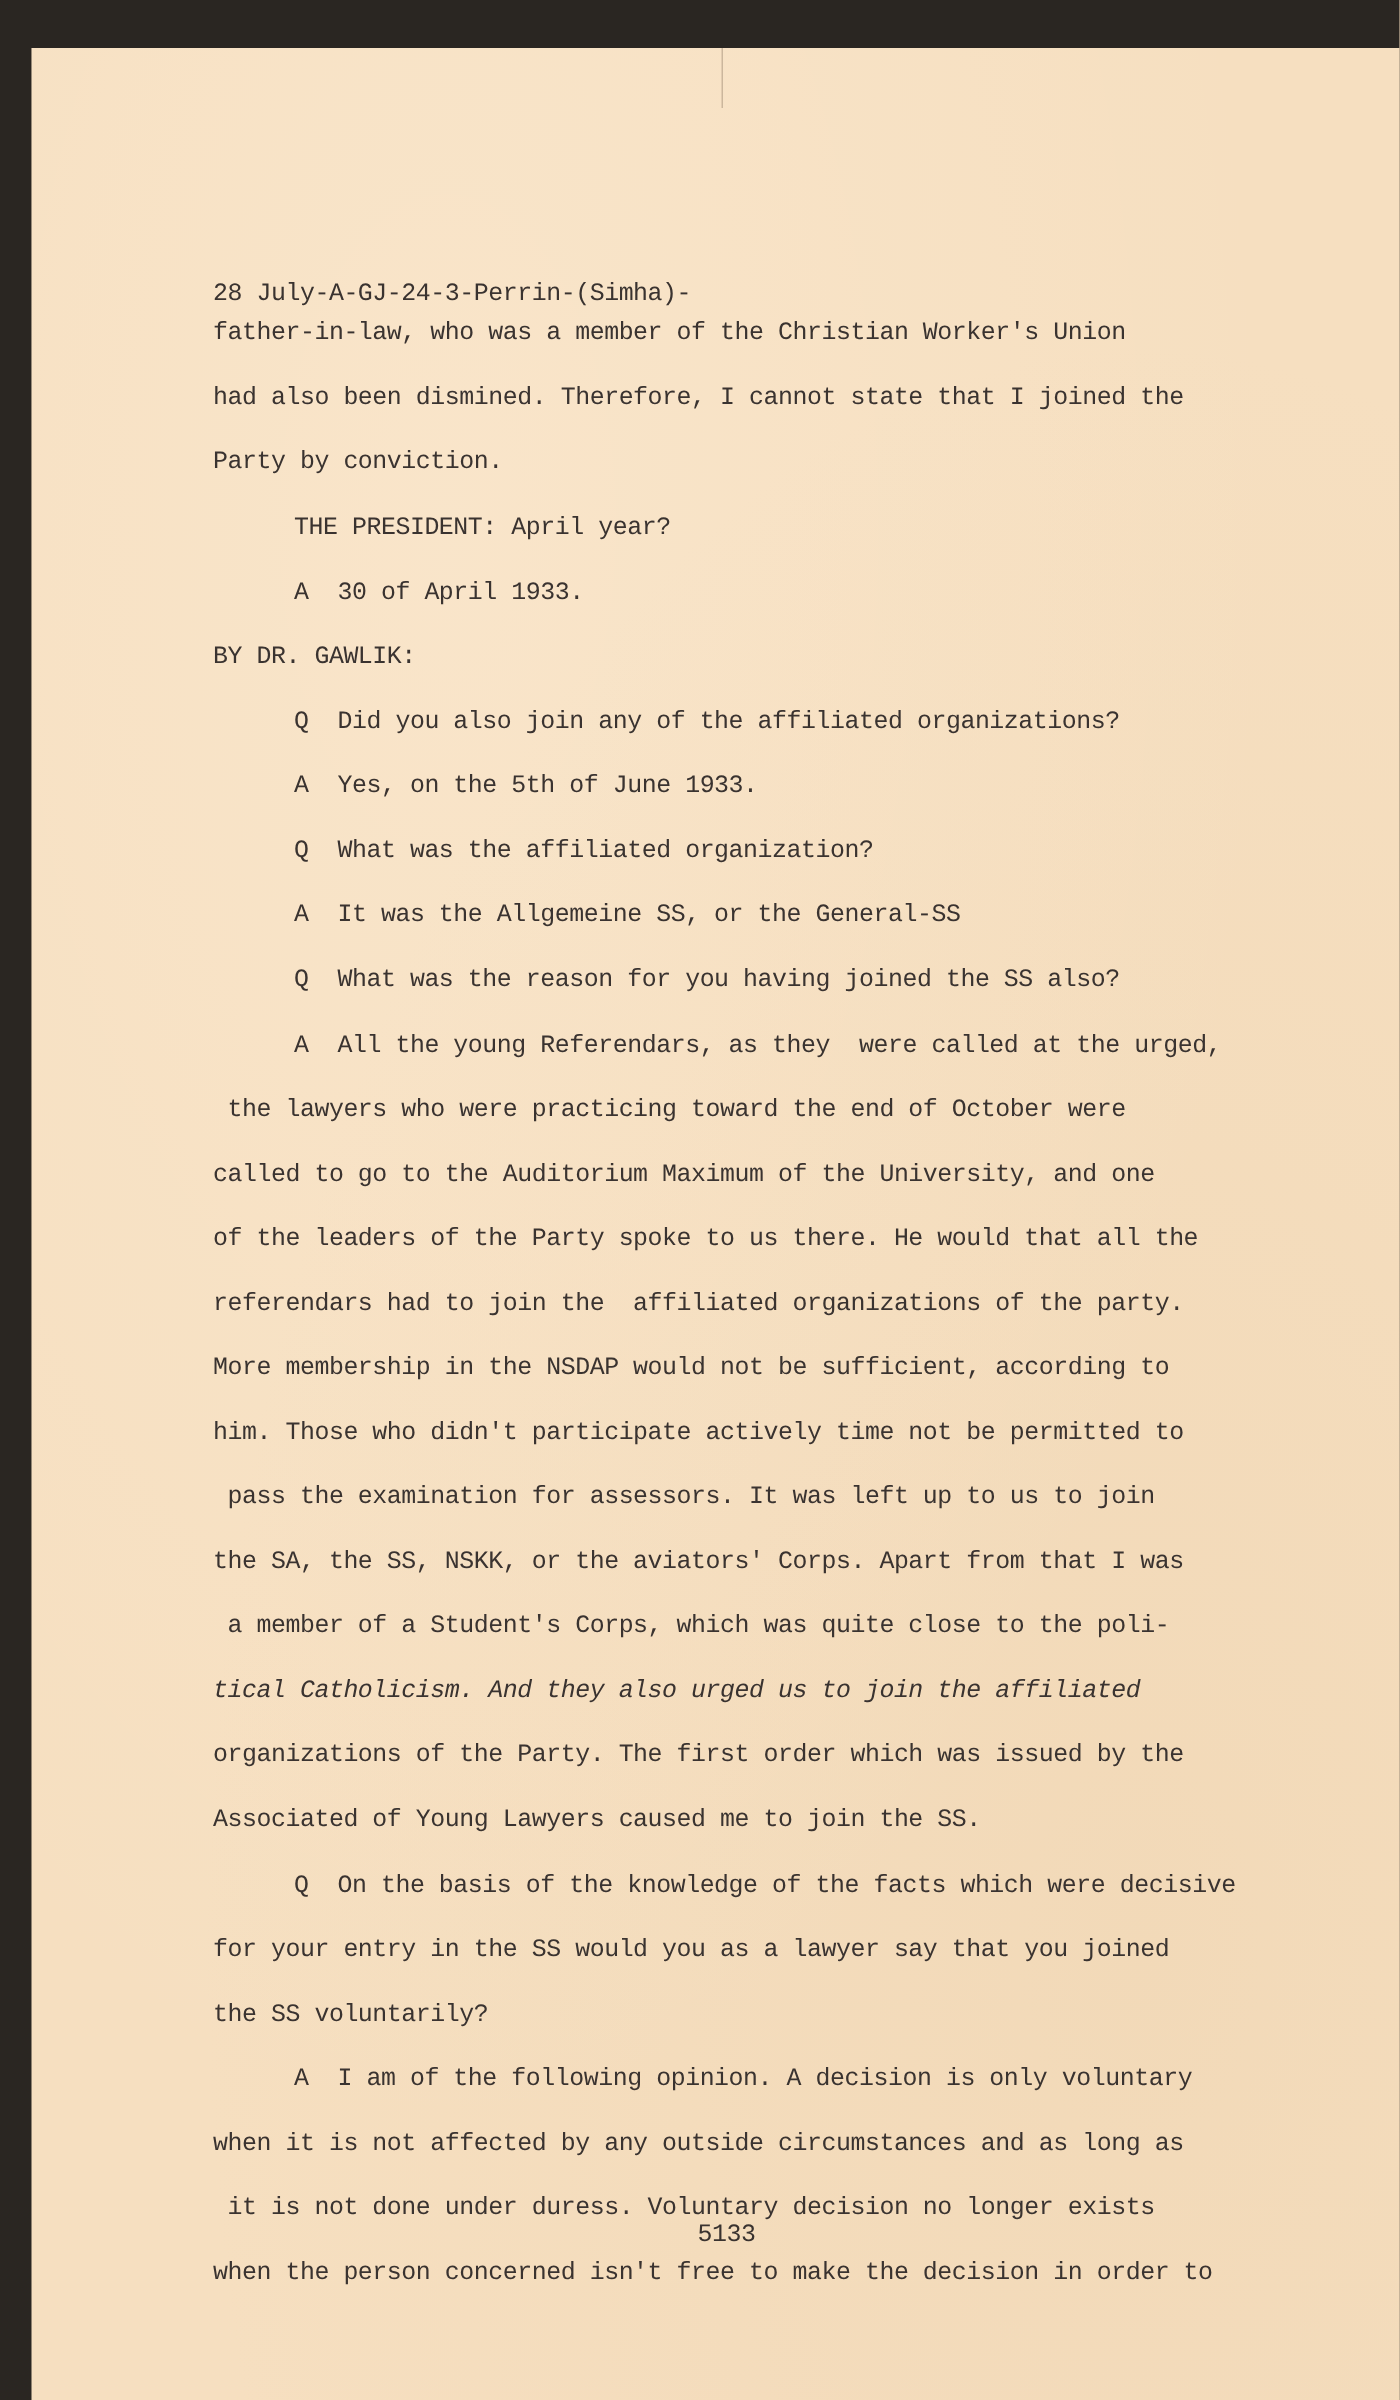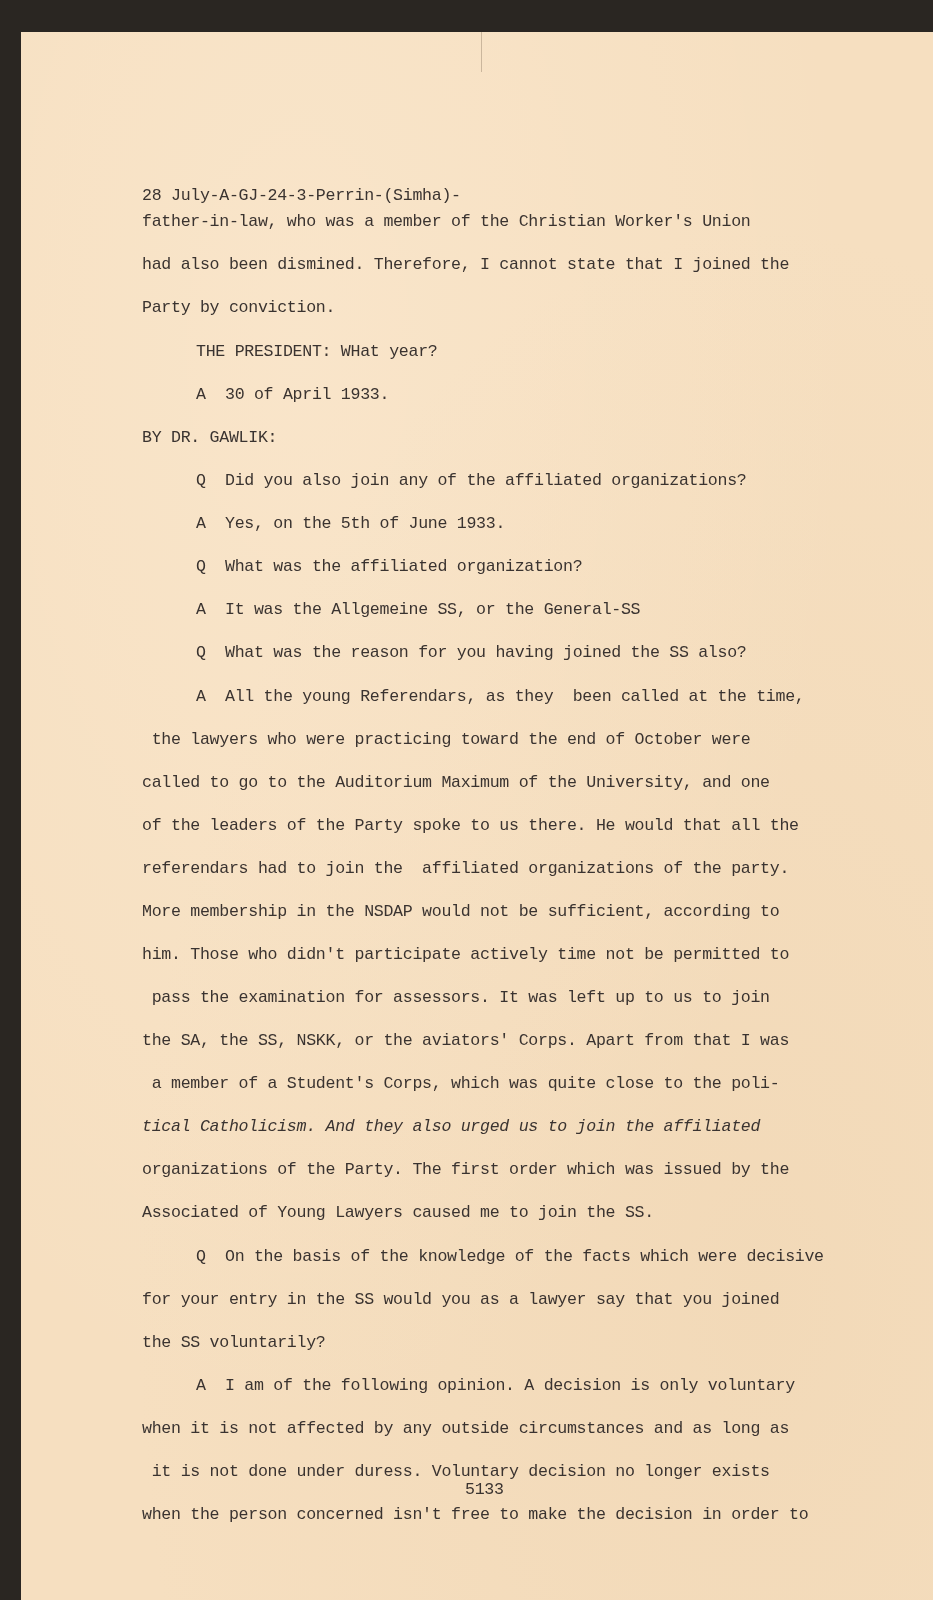--- a/index.html
+++ b/index.html
@@ -41,29 +41,29 @@
   <div class="fold"></div>
 
   <div class="tw header">
     <div>28 July-A-GJ-24-3-Perrin-(Simha)-</div>
   </div>
 
   <div id="body-lines">
       <div class="tw line" style="top: 180px; font-family: Liberation Mono, monospace;">father-in-law, who was a member of the Christian Worker's Union</div>
       <div class="tw line" style="top: 223px;">had also been dismined. Therefore, I cannot state that I joined the</div>
       <div class="tw line" style="top: 266px;">Party by conviction.</div>
-      <div class="tw ind" style="top: 310px;">THE PRESIDENT: WHat year?</div>
+      <div class="tw ind" style="top: 310px;">THE PRESIDENT: April year?</div>
       <div class="tw ind" style="top: 353px;">A  30 of April 1933.</div>
       <div class="tw line" style="top: 396px;">BY DR. GAWLIK:</div>
       <div class="tw ind" style="top: 439px;">Q  Did you also join any of the affiliated organizations?</div>
       <div class="tw ind" style="top: 482px;">A  Yes, on the 5th of June 1933.</div>
       <div class="tw ind" style="top: 525px;">Q  What was the affiliated organization?</div>
       <div class="tw ind" style="top: 568px; text-align: right;">A  It was the Allgemeine SS, or the General-SS</div>
       <div class="tw ind" style="top: 611px;">Q  What was the reason for you having joined the SS also?</div>
-      <div class="tw ind" style="top: 655px;">A  All the young Referendars, as they  been called at the time,</div>
+      <div class="tw ind" style="top: 655px;">A  All the young Referendars, as they  were called at the urged,</div>
       <div class="tw line" style="top: 698px;"> the lawyers who were practicing toward the end of October were</div>
       <div class="tw line" style="top: 741px;">called to go to the Auditorium Maximum of the University, and one</div>
       <div class="tw line" style="top: 784px;">of the leaders of the Party spoke to us there. He would that all the</div>
       <div class="tw line" style="top: 827px;">referendars had to join the  affiliated organizations of the party.</div>
       <div class="tw line" style="top: 870px;">More membership in the NSDAP would not be sufficient, according to</div>
       <div class="tw line" style="top: 913px;">him. Those who didn't participate actively time not be permitted to</div>
       <div class="tw line" style="top: 956px;"> pass the examination for assessors. It was left up to us to join</div>
       <div class="tw line" style="top: 999px;">the SA, the SS, NSKK, or the aviators' Corps. Apart from that I was</div>
       <div class="tw line" style="top: 1042px;"> a member of a Student's Corps, which was quite close to the poli-</div>
       <div class="tw line" style="top: 1085px; font-style: italic;">tical Catholicism. And they also urged us to join the affiliated</div>

